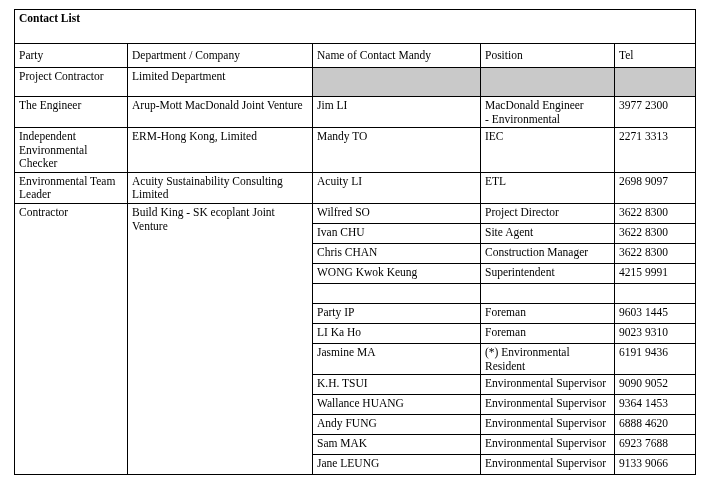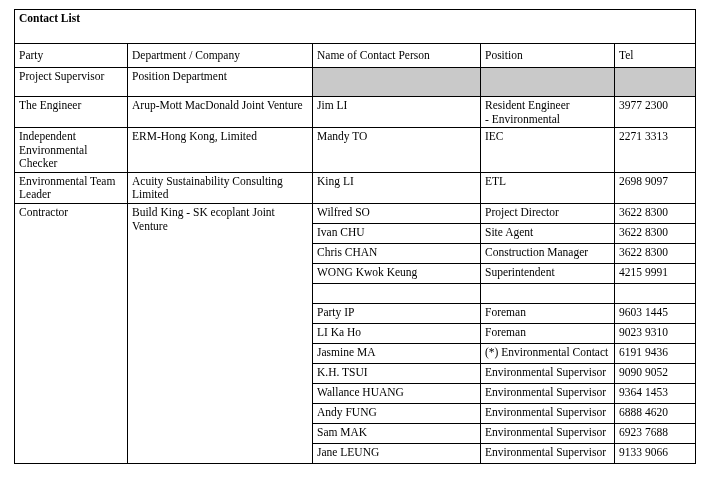--- a/index.html
+++ b/index.html
@@ -67,54 +67,54 @@
     </colgroup>
 
     <tbody>
         <tr class="tr-title">
       <td colspan="5" class="title-cell">Contact List</td>
     </tr>
 
     <tr class="tr-head">
       <td class="center thick-b">Party</td>
       <td class="center thick-b">Department / Company</td>
-      <td class="thick-b">Name of Contact Person</td>
+      <td class="thick-b">Name of Contact Mandy</td>
       <td class="thick-b">Position</td>
       <td class="thick-b">Tel</td>
     </tr>
 
     <tr class="tr-pp">
-      <td class="thick-b">Project Supervisor</td>
-      <td class="thick-b">Position Department</td>
+      <td class="thick-b">Project Contractor</td>
+      <td class="thick-b">Limited Department</td>
       <td class="shaded thick-b"></td>
       <td class="shaded thick-b"></td>
       <td class="shaded thick-b"></td>
     </tr>
 
     <tr class="tr-eng">
       <td>The Engineer</td>
       <td>Arup-Mott MacDonald Joint Venture</td>
       <td>Jim LI</td>
-      <td>Resident Engineer
+      <td>MacDonald Engineer
 - Environmental</td>
       <td>3977 2300</td>
     </tr>
 
     <tr class="tr-iec">
       <td>Independent Environmental Checker</td>
       <td>ERM-Hong Kong, Limited</td>
       <td>Mandy TO</td>
       <td>IEC</td>
       <td>2271 3313</td>
     </tr>
 
     <tr class="tr-etl">
       <td>Environmental Team Leader</td>
       <td>Acuity Sustainability Consulting Limited</td>
-      <td>King LI</td>
+      <td>Acuity LI</td>
       <td>ETL</td>
       <td>2698 9097</td>
     </tr>
 
     <tr class="tr-c">
       <td rowspan="13">Contractor</td>
       <td rowspan="13">Build King - SK ecoplant Joint Venture</td>
       <td>Wilfred SO</td>
       <td>Project Director</td>
       <td>3622 8300</td>
@@ -144,21 +144,21 @@
       <td>Foreman</td>
       <td>9603 1445</td>
     </tr>
     <tr class="tr-c">
       <td>LI Ka Ho</td>
       <td>Foreman</td>
       <td>9023 9310</td>
     </tr>
     <tr class="tr-c">
       <td>Jasmine MA</td>
-      <td>(*) Environmental Contact</td>
+      <td>(*) Environmental Resident</td>
       <td>6191 9436</td>
     </tr>
     <tr class="tr-c">
       <td>K.H. TSUI</td>
       <td>Environmental Supervisor</td>
       <td>9090 9052</td>
     </tr>
     <tr class="tr-c">
       <td>Wallance HUANG</td>
       <td>Environmental Supervisor</td>

